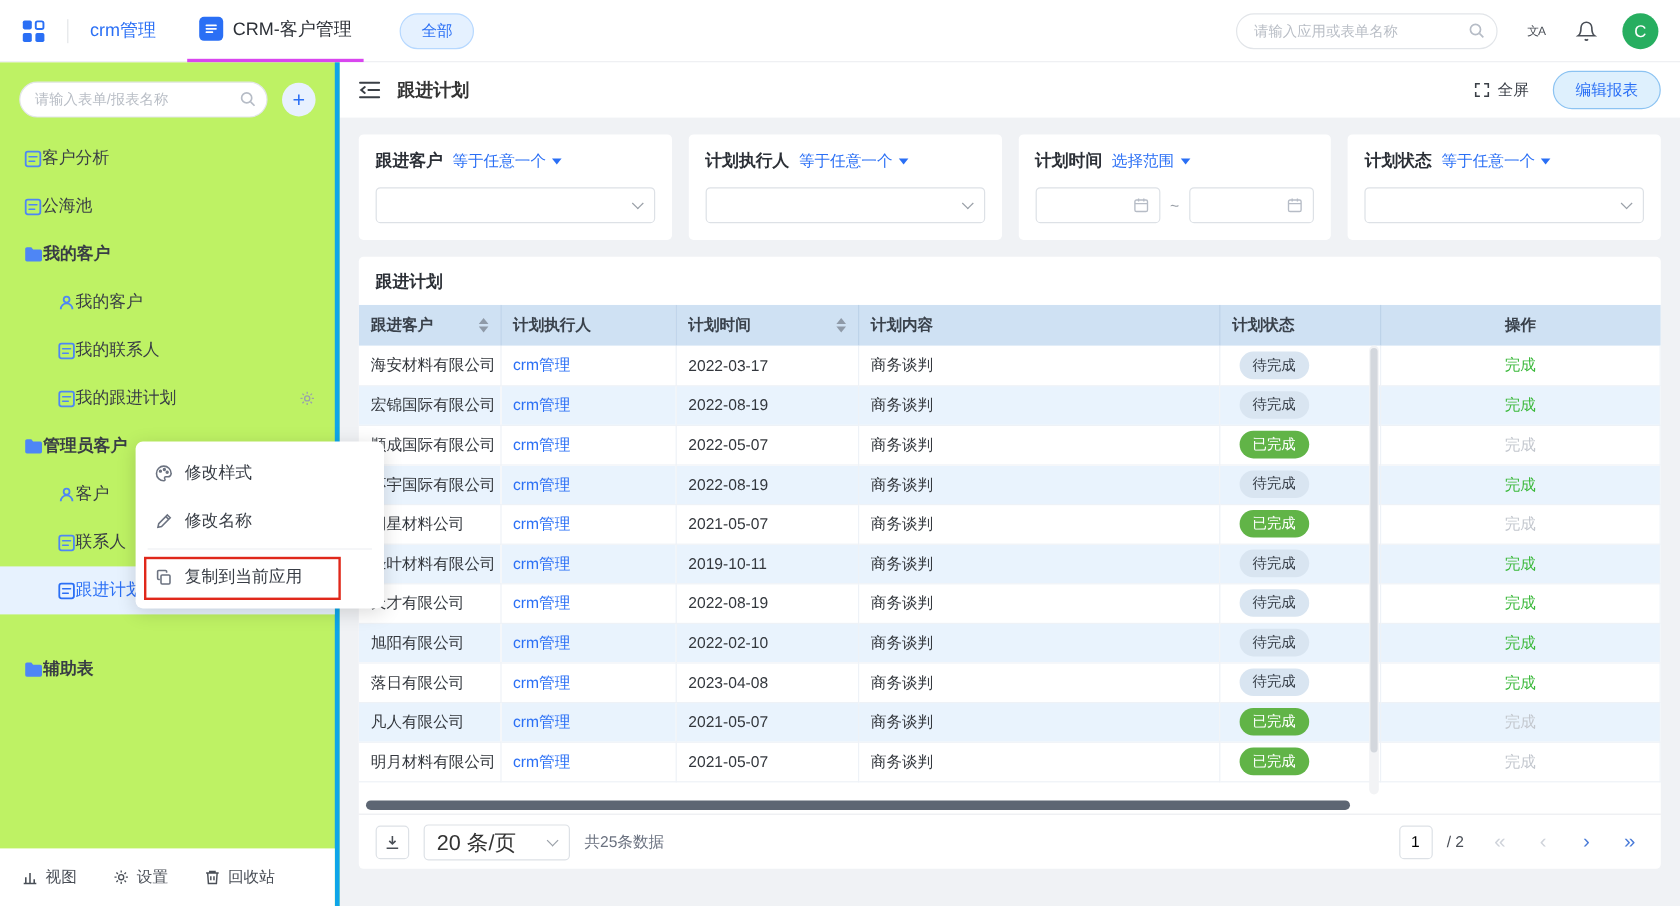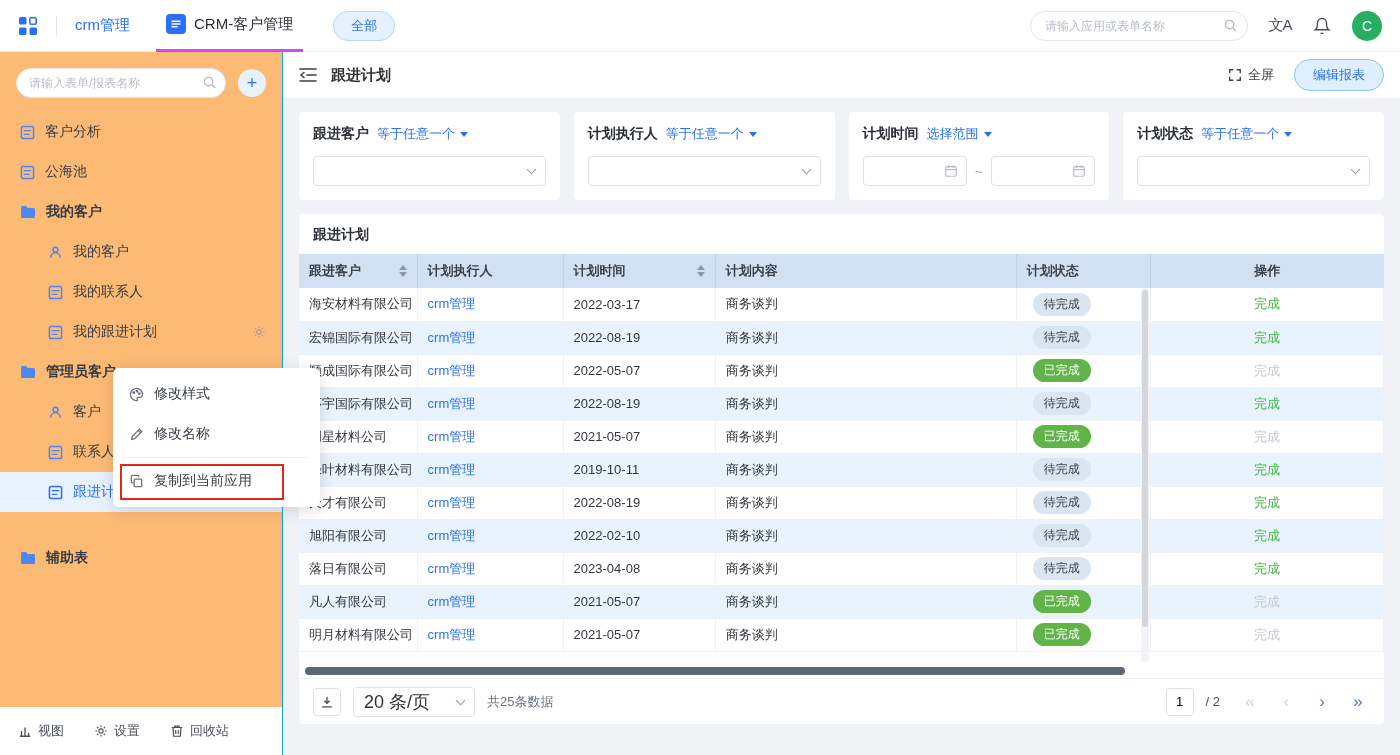--- a/index.html
+++ b/index.html
@@ -15,34 +15,34 @@
 .tab{height:52px;display:flex;align-items:center;gap:8px;padding:0 10px;border-bottom:3px solid #d946ef}
 .tab-icon{width:20px;height:20px;border-radius:4px;background:#2a6ff5;display:flex;align-items:center;justify-content:center}
 .tab-label{font-size:15px;color:#2b2f36}
 .all-pill{margin-left:30px;background:#e5f1ff;border:1px solid #b6d8ff;color:#2a6ff5;font-size:13px;padding:5px 17px;border-radius:15px;cursor:pointer}
 .tb-spacer{flex:1}
 .tb-search{position:relative;width:218px;margin-right:20px}
 .tb-search input{width:100%;height:30px;border:1px solid #e2e5e9;border-radius:15px;padding:0 30px 0 14px;font-size:12px;color:#555;outline:none}
 .tb-search input::placeholder{color:#b9bec6}
 .tb-search .mag{position:absolute;right:10px;top:7px}
 .tb-icon{width:24px;height:24px;display:flex;align-items:center;justify-content:center;margin-right:18px;cursor:pointer;color:#4a4f57}
-.lang-glyph{font-size:15px;color:#4a4f57;letter-spacing:-1px}
+.lang-glyph{font-size:10px;color:#4a4f57;letter-spacing:-1px}
 .avatar{width:30px;height:30px;border-radius:50%;background:#27ae60;color:#fff;display:flex;align-items:center;justify-content:center;font-size:14px;cursor:pointer}
 
 
 .shell{flex:1;display:flex;min-height:0}
-.sidebar{width:283px;flex:0 0 auto;background:#fdba74;border-right:1px solid #0ea5e9;position:relative;padding-top:16px}
+.sidebar{width:283px;flex:0 0 auto;background:#bef264;border-right:4px solid #0ea5e9;position:relative;padding-top:16px}
 .sb-search-row{display:flex;align-items:center;gap:12px;padding:0 16px}
 .sb-search{position:relative;flex:1}
 .sb-search input{width:100%;height:30px;border:1px solid #e2e5e9;border-radius:15px;padding:0 28px 0 12px;font-size:12px;outline:none}
 .sb-search input::placeholder{color:#b9bec6}
 .sb-search .mag{position:absolute;right:9px;top:7px}
 .plus-btn{width:28px;height:28px;border-radius:50%;background:#e8f1fe;color:#2a6ff5;border:none;font-size:18px;line-height:26px;cursor:pointer}
 .s-nav{margin-top:14px}
-.s-item{height:40px;display:flex;align-items:center;gap:10px;padding-left:20px;font-size:14px;color:#383d45;cursor:pointer}
+.s-item{height:40px;display:flex;align-items:center;padding-left:20px;font-size:14px;color:#383d45;cursor:pointer}
 .s-item.child{padding-left:48px}
 .s-item.group .s-label{font-weight:bold}
 .s-item.active{background:#e7f2fe;color:#2a6ff5}
 .s-item.mt{margin-top:26px}
 .s-ico{display:flex;align-items:center}
 .s-gear{margin-left:auto;margin-right:16px;display:flex;cursor:pointer}
 .sb-footer{position:absolute;left:0;bottom:0;width:100%;height:48px;display:flex;align-items:center;gap:30px;padding:0 18px;background:#fff}
 .sbf-item{display:flex;align-items:center;gap:6px;font-size:13px;color:#4a4f57;cursor:pointer}
 
 

